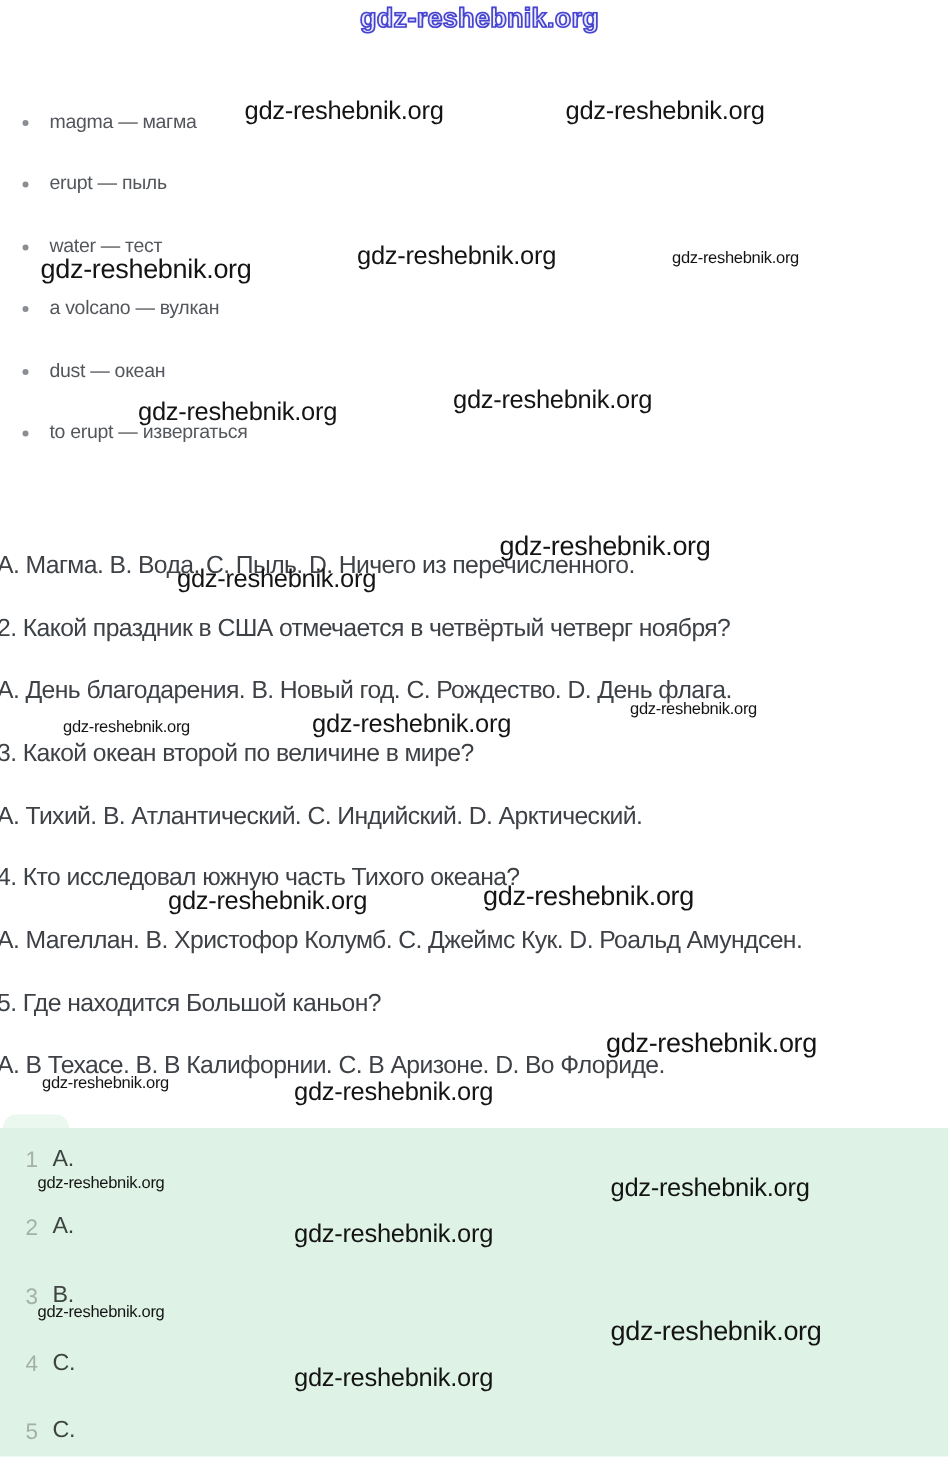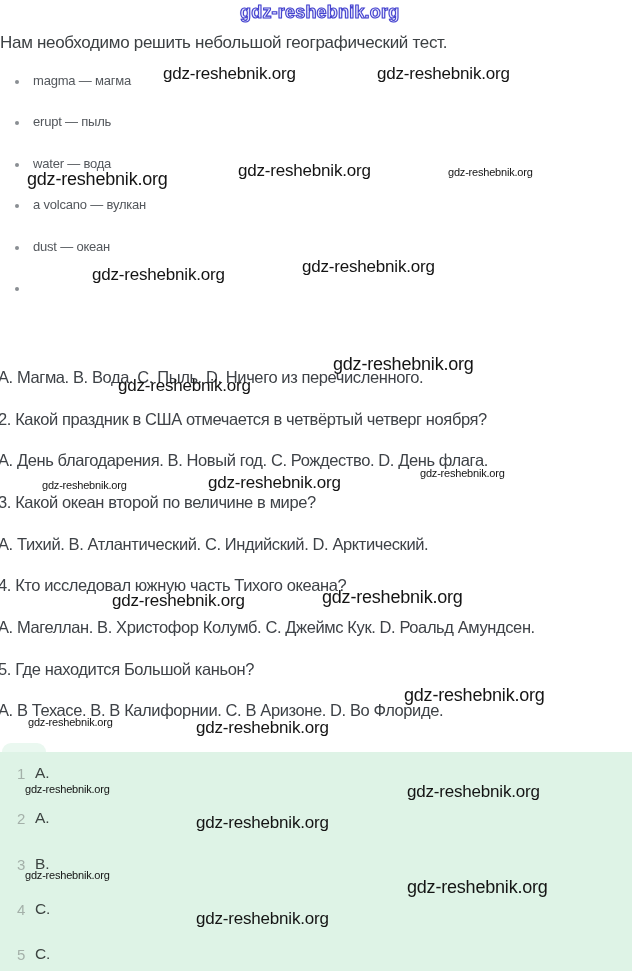--- a/index.html
+++ b/index.html
@@ -57,33 +57,33 @@
   .answer-letter {
     position: absolute; left: 35px;
     font-size: 15.5px; color: #3d4442; font-weight: 500; letter-spacing: -0.2px;
   }
 </style>
 </head>
 <body>
 
 <div class="page">
 
-  <div class="intro">Нам необходимо решить небольшой географический тест.</div>
 
   <span class="bullet" style="top:80px"></span>
   <div class="vocab-item" style="top:73px">magma — магма</div>
   <span class="bullet" style="top:121px"></span>
   <div class="vocab-item" style="top:114px">erupt — пыль</div>
   <span class="bullet" style="top:163px"></span>
-  <div class="vocab-item" style="top:156px">water — вода</div>
+  <div class="vocab-item" style="top:156px">water — тест</div>
   <span class="bullet" style="top:204px"></span>
   <div class="vocab-item" style="top:197px">a volcano — вулкан</div>
   <span class="bullet" style="top:246px"></span>
   <div class="vocab-item" style="top:239px">dust — океан</div>
   <span class="bullet" style="top:287px"></span>
+  <div class="vocab-item" style="top:280px">to erupt — извергаться</div>
 
   <div class="quiz-line" style="top:368px">A. Магма. B. Вода. C. Пыль. D. Ничего из перечисленного.</div>
   <div class="quiz-line" style="top:410px">2. Какой праздник в США отмечается в четвёртый четверг ноября?</div>
   <div class="quiz-line" style="top:451px">A. День благодарения. B. Новый год. C. Рождество. D. День флага.</div>
   <div class="quiz-line" style="top:493px">3. Какой океан второй по величине в мире?</div>
   <div class="quiz-line" style="top:535px">A. Тихий. B. Атлантический. C. Индийский. D. Арктический.</div>
   <div class="quiz-line" style="top:576px">4. Кто исследовал южную часть Тихого океана?</div>
   <div class="quiz-line" style="top:618px">A. Магеллан. B. Христофор Колумб. C. Джеймс Кук. D. Роальд Амундсен.</div>
   <div class="quiz-line" style="top:660px">5. Где находится Большой каньон?</div>
   <div class="quiz-line" style="top:701px">A. В Техасе. B. В Калифорнии. C. В Аризоне. D. Во Флориде.</div>

